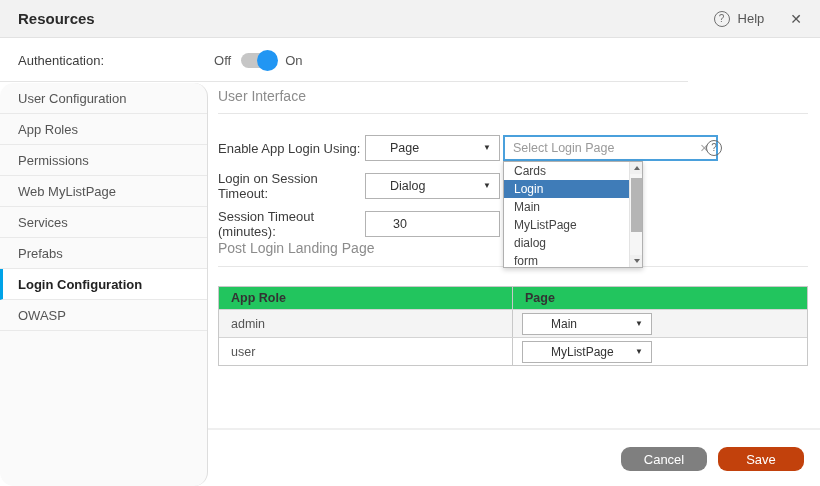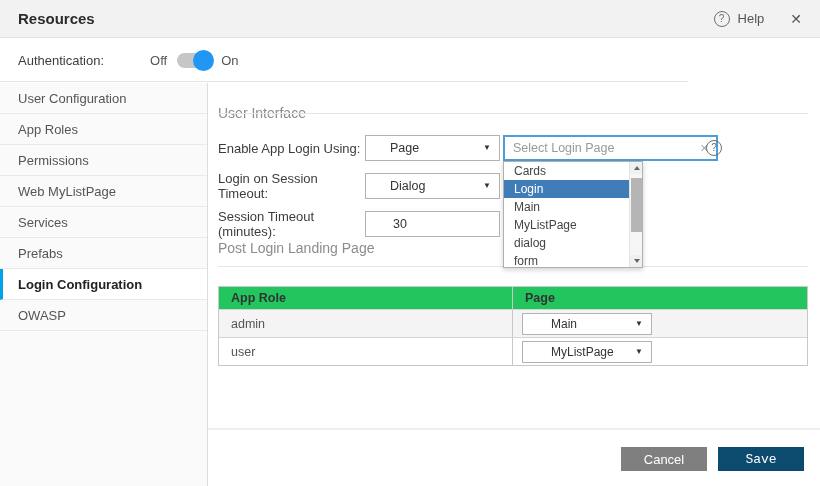--- a/index.html
+++ b/index.html
@@ -13,27 +13,27 @@
   .titlebar .right { margin-left:auto; display:flex; align-items:center; gap:8px; }
   .circle-q { width:16px; height:16px; border:1px solid #6f6f6f; border-radius:50%; color:#6f6f6f;
               font-size:10px; line-height:14px; text-align:center; display:inline-block; }
   .help-text { font-size:13px; color:#555; margin-right:18px; }
   .close-x { font-size:14px; color:#555; cursor:pointer; }
 
   
   .authbar { position:absolute; left:0; top:39px; width:688px; height:43px; background:#fff;
              border-bottom:1px solid #e5e5e5; display:flex; align-items:center; padding:0 18px; }
   .authbar .lbl { font-size:13px; color:#3c3c3c; }
-  .authbar .off { font-size:13px; color:#555; margin-left:46px; }
+  .authbar .off { font-size:13px; color:#555; margin-left:110px; }
   .toggle { position:relative; width:34px; height:15px; background:#c6c6c6; border-radius:8px; margin:0 10px; cursor:pointer; }
   .toggle .knob { position:absolute; right:-3px; top:-3px; width:21px; height:21px; border-radius:50%; background:#2196f3; }
   .authbar .on { font-size:13px; color:#555; }
 
   
-  .sidebar { position:absolute; left:0; top:83px; width:208px; height:403px; background:#fafafa; border-right:1px solid #ddd; }
+  .sidebar { position:absolute; left:0; top:83px; width:208px; height:403px; background:#fafafa; border-right:1px solid #ddd;border-radius:14px; }
   .side-item { height:31px; display:flex; align-items:center; padding:0 18px; font-size:13px; color:#555;
                border-bottom:1px solid #e9e9e9; cursor:pointer; background:transparent; }
   .side-item.selected { background:#fff; border-left:3px solid #00a3e8; padding-left:15px; color:#222; font-weight:600; }
 
   
   .main { position:absolute; left:208px; top:83px; width:612px; height:403px; background:#fff; }
   .section-h { position:absolute; left:10px; font-size:14px; color:#8c8c8c; }
   .divider { position:absolute; left:10px; width:590px; height:0; border-top:1px solid #e6e6e6; }
 
   .frow { position:absolute; left:10px; height:28px; display:flex; align-items:center; }
@@ -71,23 +71,23 @@
   .c2 { width:294px; }
   .thead { background:#22c55e; height:22px; font-size:12.5px; font-weight:bold; color:#333; }
   .tbody { height:28px; font-size:12.5px; color:#555; border-top:1px solid #d4d4d4; }
   .tbody.alt { background:#f4f4f4; }
   .row-select { width:130px; height:22px; line-height:20px; font-size:12px; padding-left:28px; }
   .row-select .caret { line-height:20px; }
 
   
   .footer-divider { position:absolute; left:0; width:612px; top:345px; border-top:2px solid #efefef; }
   .footer { position:absolute; right:16px; top:364px; display:flex; gap:11px; }
-  .btn { width:86px; height:24px; border:none; border-radius:0; font-size:13px; color:#fff; font-family:inherit; cursor:pointer; }
+  .btn { width:86px; height:24px; border:none; border-radius:9px; font-size:13px; color:#fff; font-family:inherit; cursor:pointer; }
   .btn.cancel { background:#7f7f7f; }
-  .btn.save { background:#0c4a6e;font-family:Liberation Mono, monospace; }
+  .btn.save { background:#c2410c; }
 </style>
 </head>
 <body>
 
 <div class="app">
 
   <div class="titlebar">
     <span class="title">Resources</span>
     <span class="right">
       <span class="circle-q">?</span>
@@ -127,21 +127,21 @@
     <div class="side-item selected">
         <span>Login Configuration</span>
       </div>
     <div class="side-item">
         <span>OWASP</span>
       </div>
   </div>
 
   <div class="main">
 
-    <div class="section-h" style="top:22px">User Interface</div>
+    <div class="section-h" style="top:5px">User Interface</div>
     <div class="divider" style="top:30px"></div>
 
     <div class="frow" style="top:51px">
       <span class="flabel">Enable App Login Using:</span>
       <div class="fake-select">
         <span>Page</span>
         <span class="caret">▼</span>
       </div>
       <div class="combo">
         <input type="text" placeholder="Select Login Page" style="">

